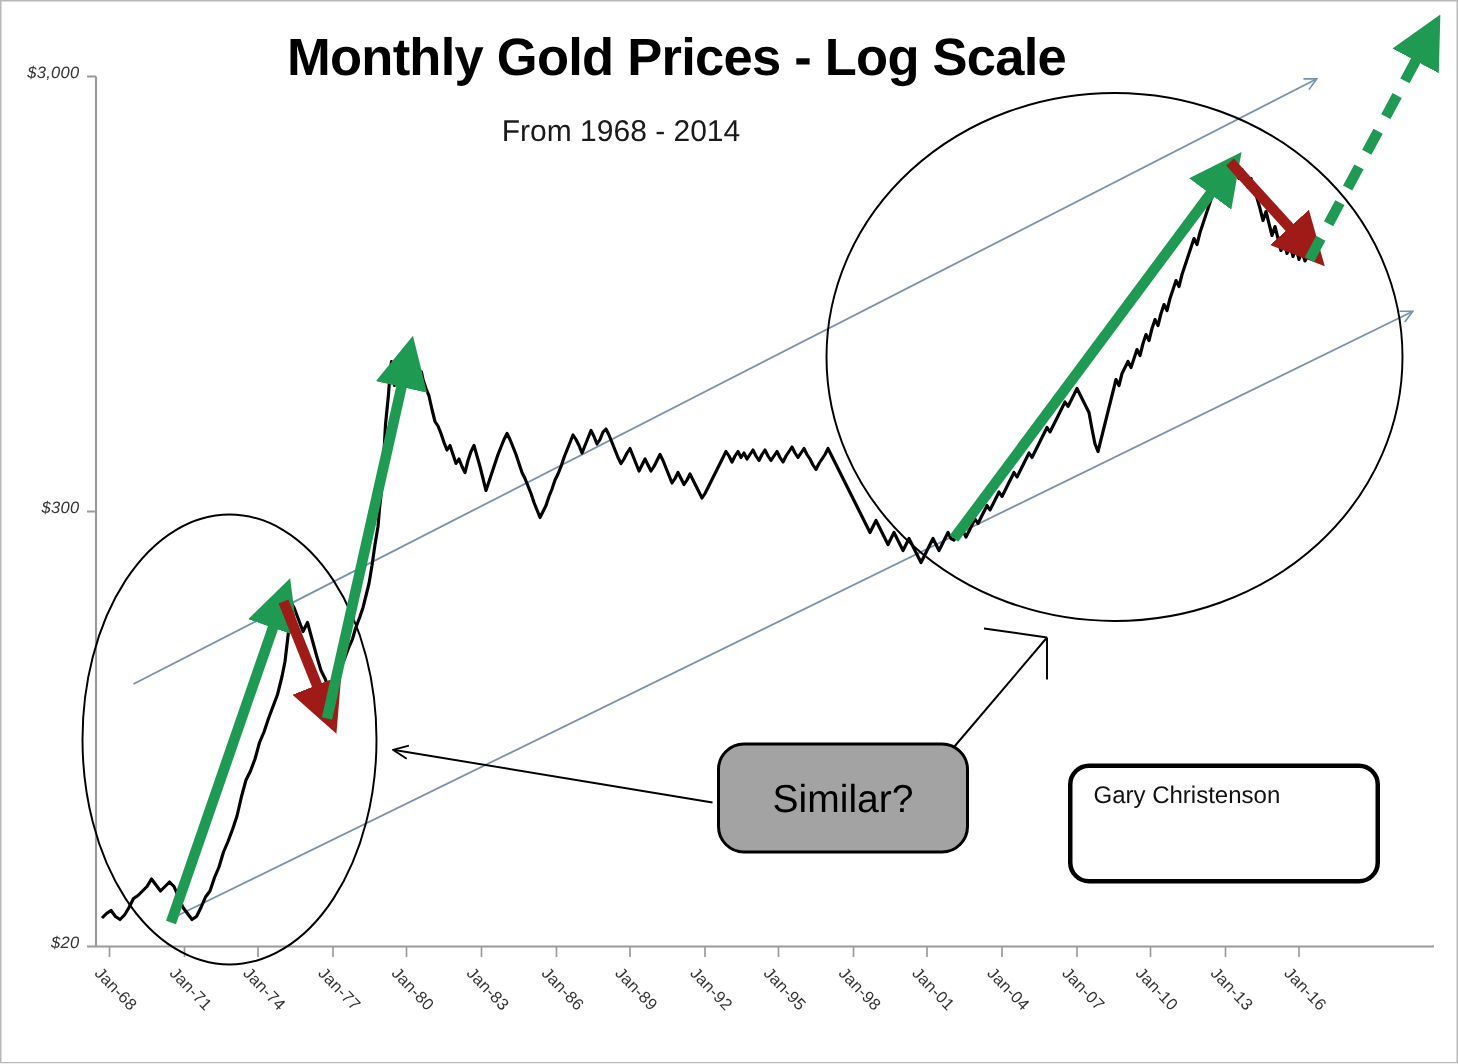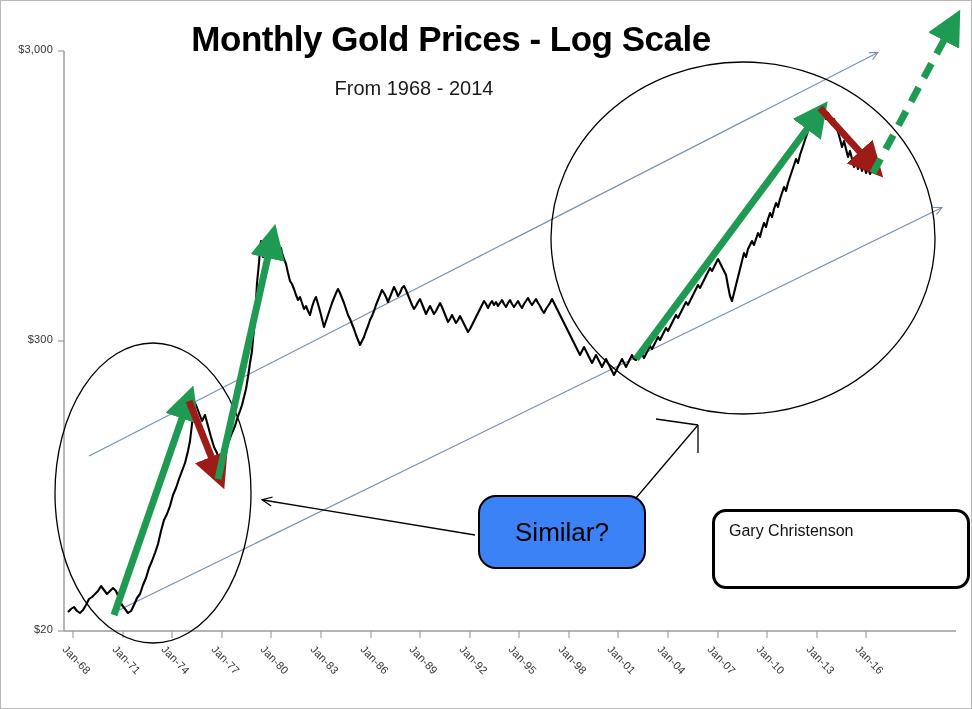--- a/index.html
+++ b/index.html
@@ -36,20 +36,21 @@
     transform: translateX(-72px);
   }
   
   .y-tick-label {
     position: absolute;
     font-size: 11px;
     color: #333;
     text-align: right;
     width: 52px;
     letter-spacing: 0.2px;
+    font-style: italic;
   }
   .x-tick-label {
     position: absolute;
     font-size: 11px;
     color: #333;
     transform-origin: 0 0;
     transform: rotate(46deg);
     white-space: nowrap;
     letter-spacing: 0.2px;
   }
@@ -59,31 +60,31 @@
     left: 0; top: 0;
     width: 972px; height: 709px;
   }
   
   #similar-box {
     position: absolute;
     left: 477px; top: 494px;
     width: 168px; height: 74px;
     border: 2px solid #000;
     border-radius: 18px;
-    background: #3b82f6;
+    background: #a3a3a3;
     display: flex;
     align-items: center;
     justify-content: center;
     font-size: 26px;
     color: #000;
   }
   #credit-box {
     position: absolute;
     left: 711px; top: 508px;
-    width: 258px; height: 80px;
+    width: 208px; height: 80px;
     border: 3px solid #000;
     border-radius: 14px;
     background: #fff;
     padding: 8px 0 0 14px;
   }
   #credit-box div {
     font-size: 16px;
     line-height: 1.35;
     color: #111;
   }

